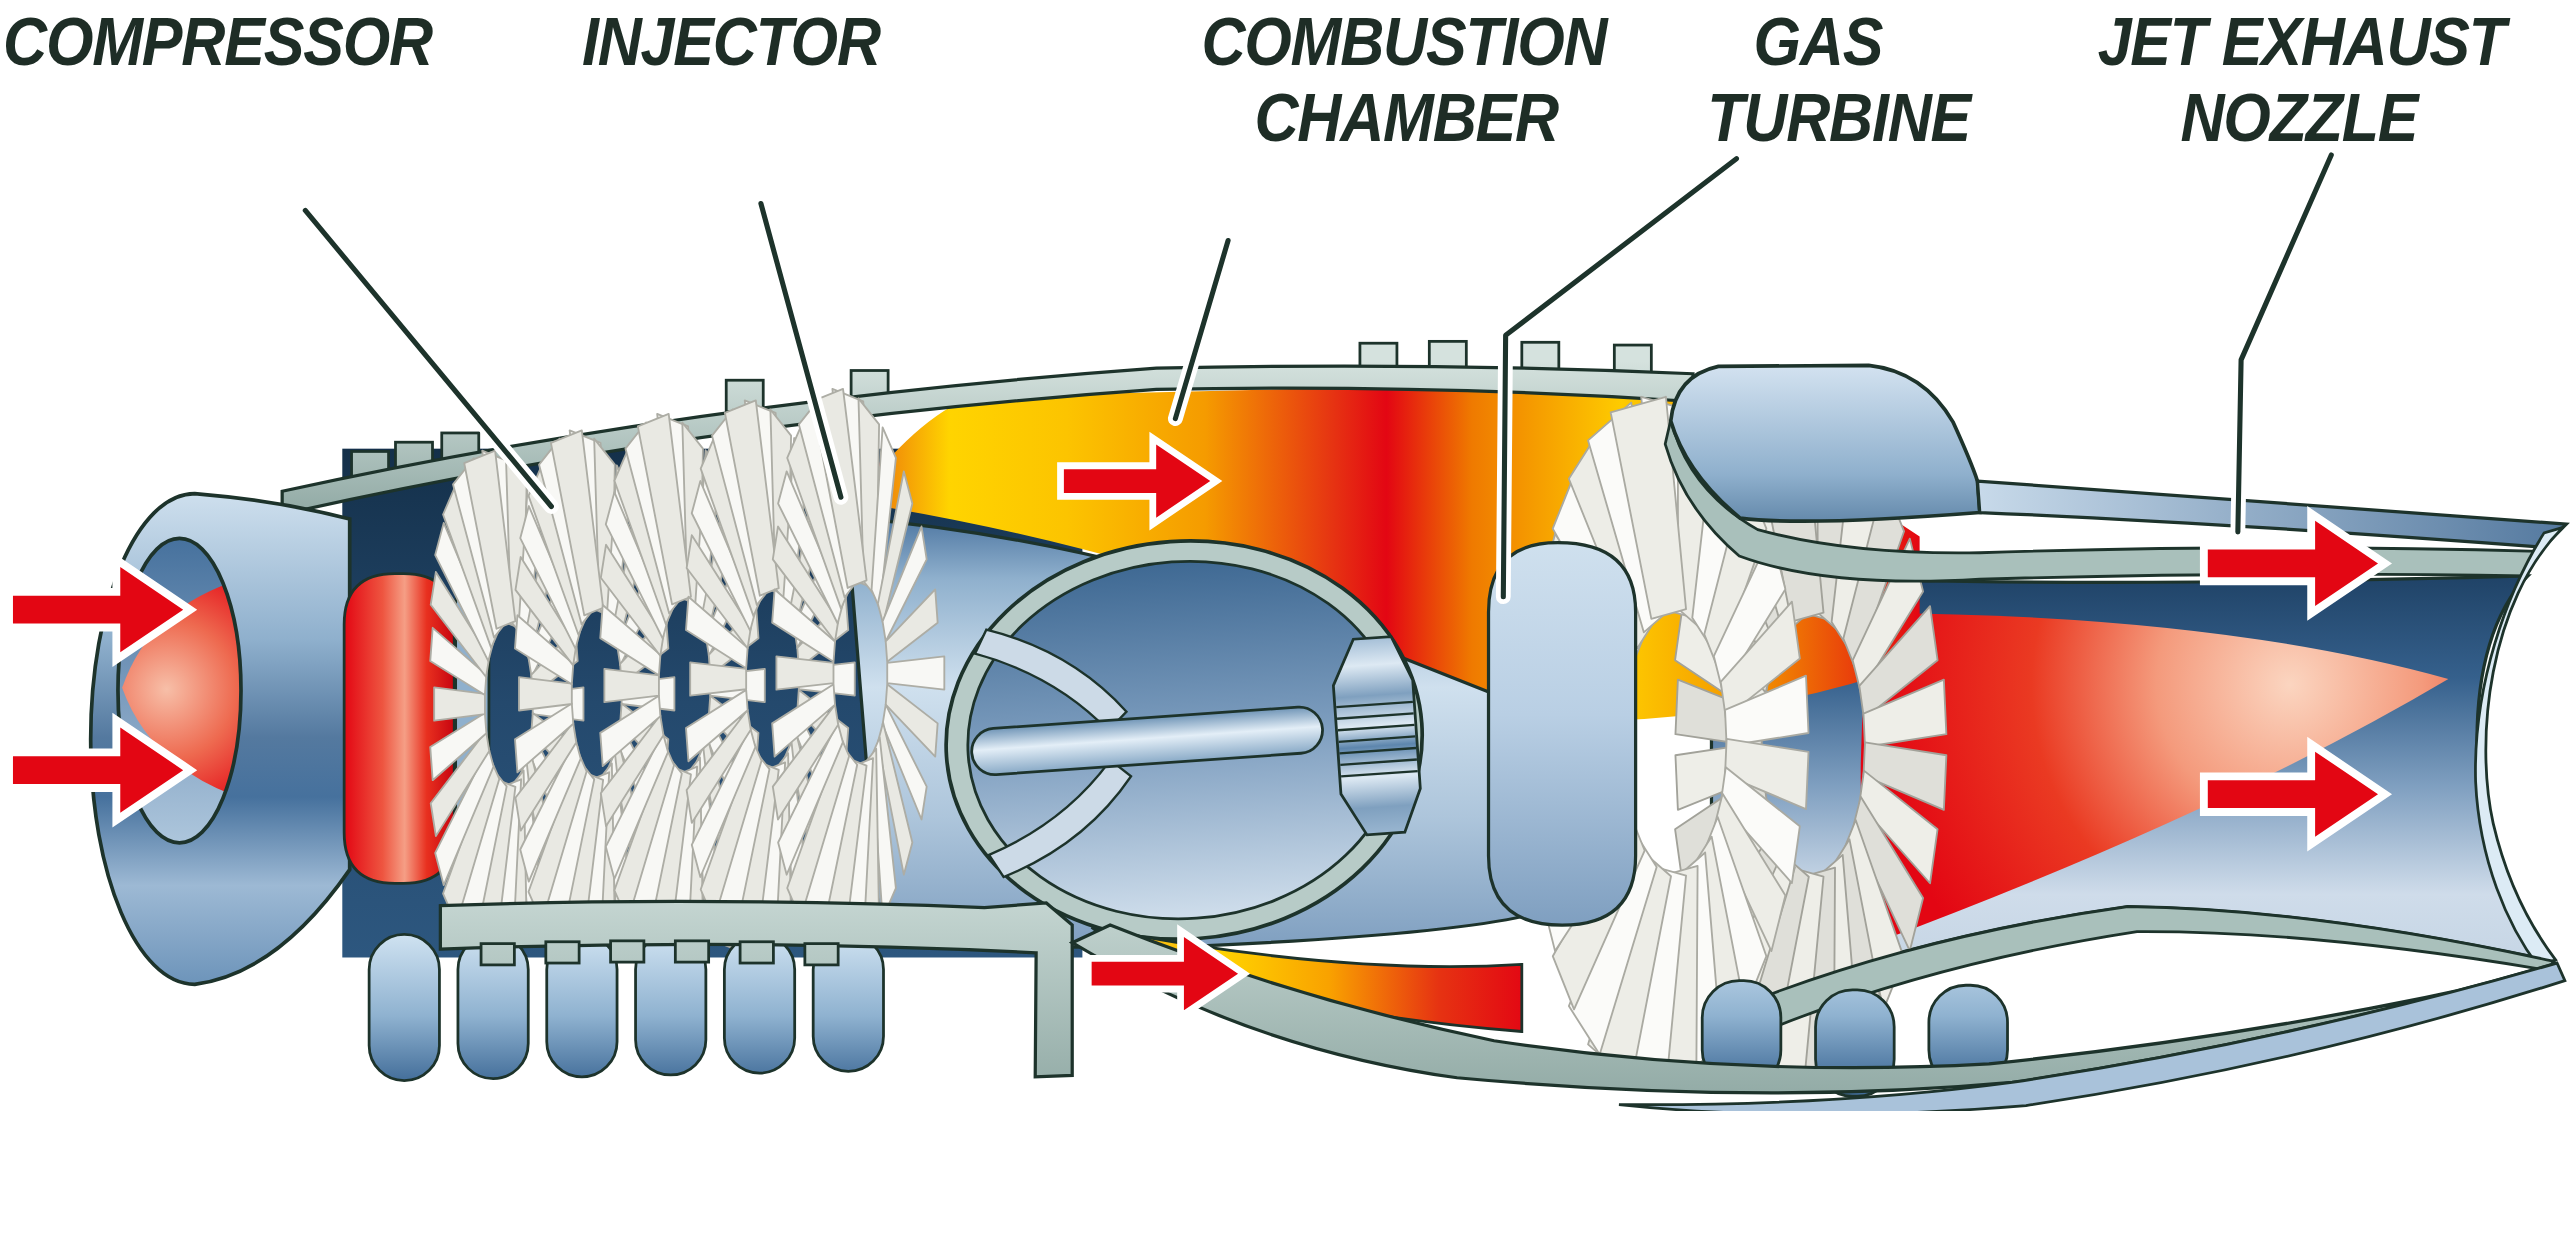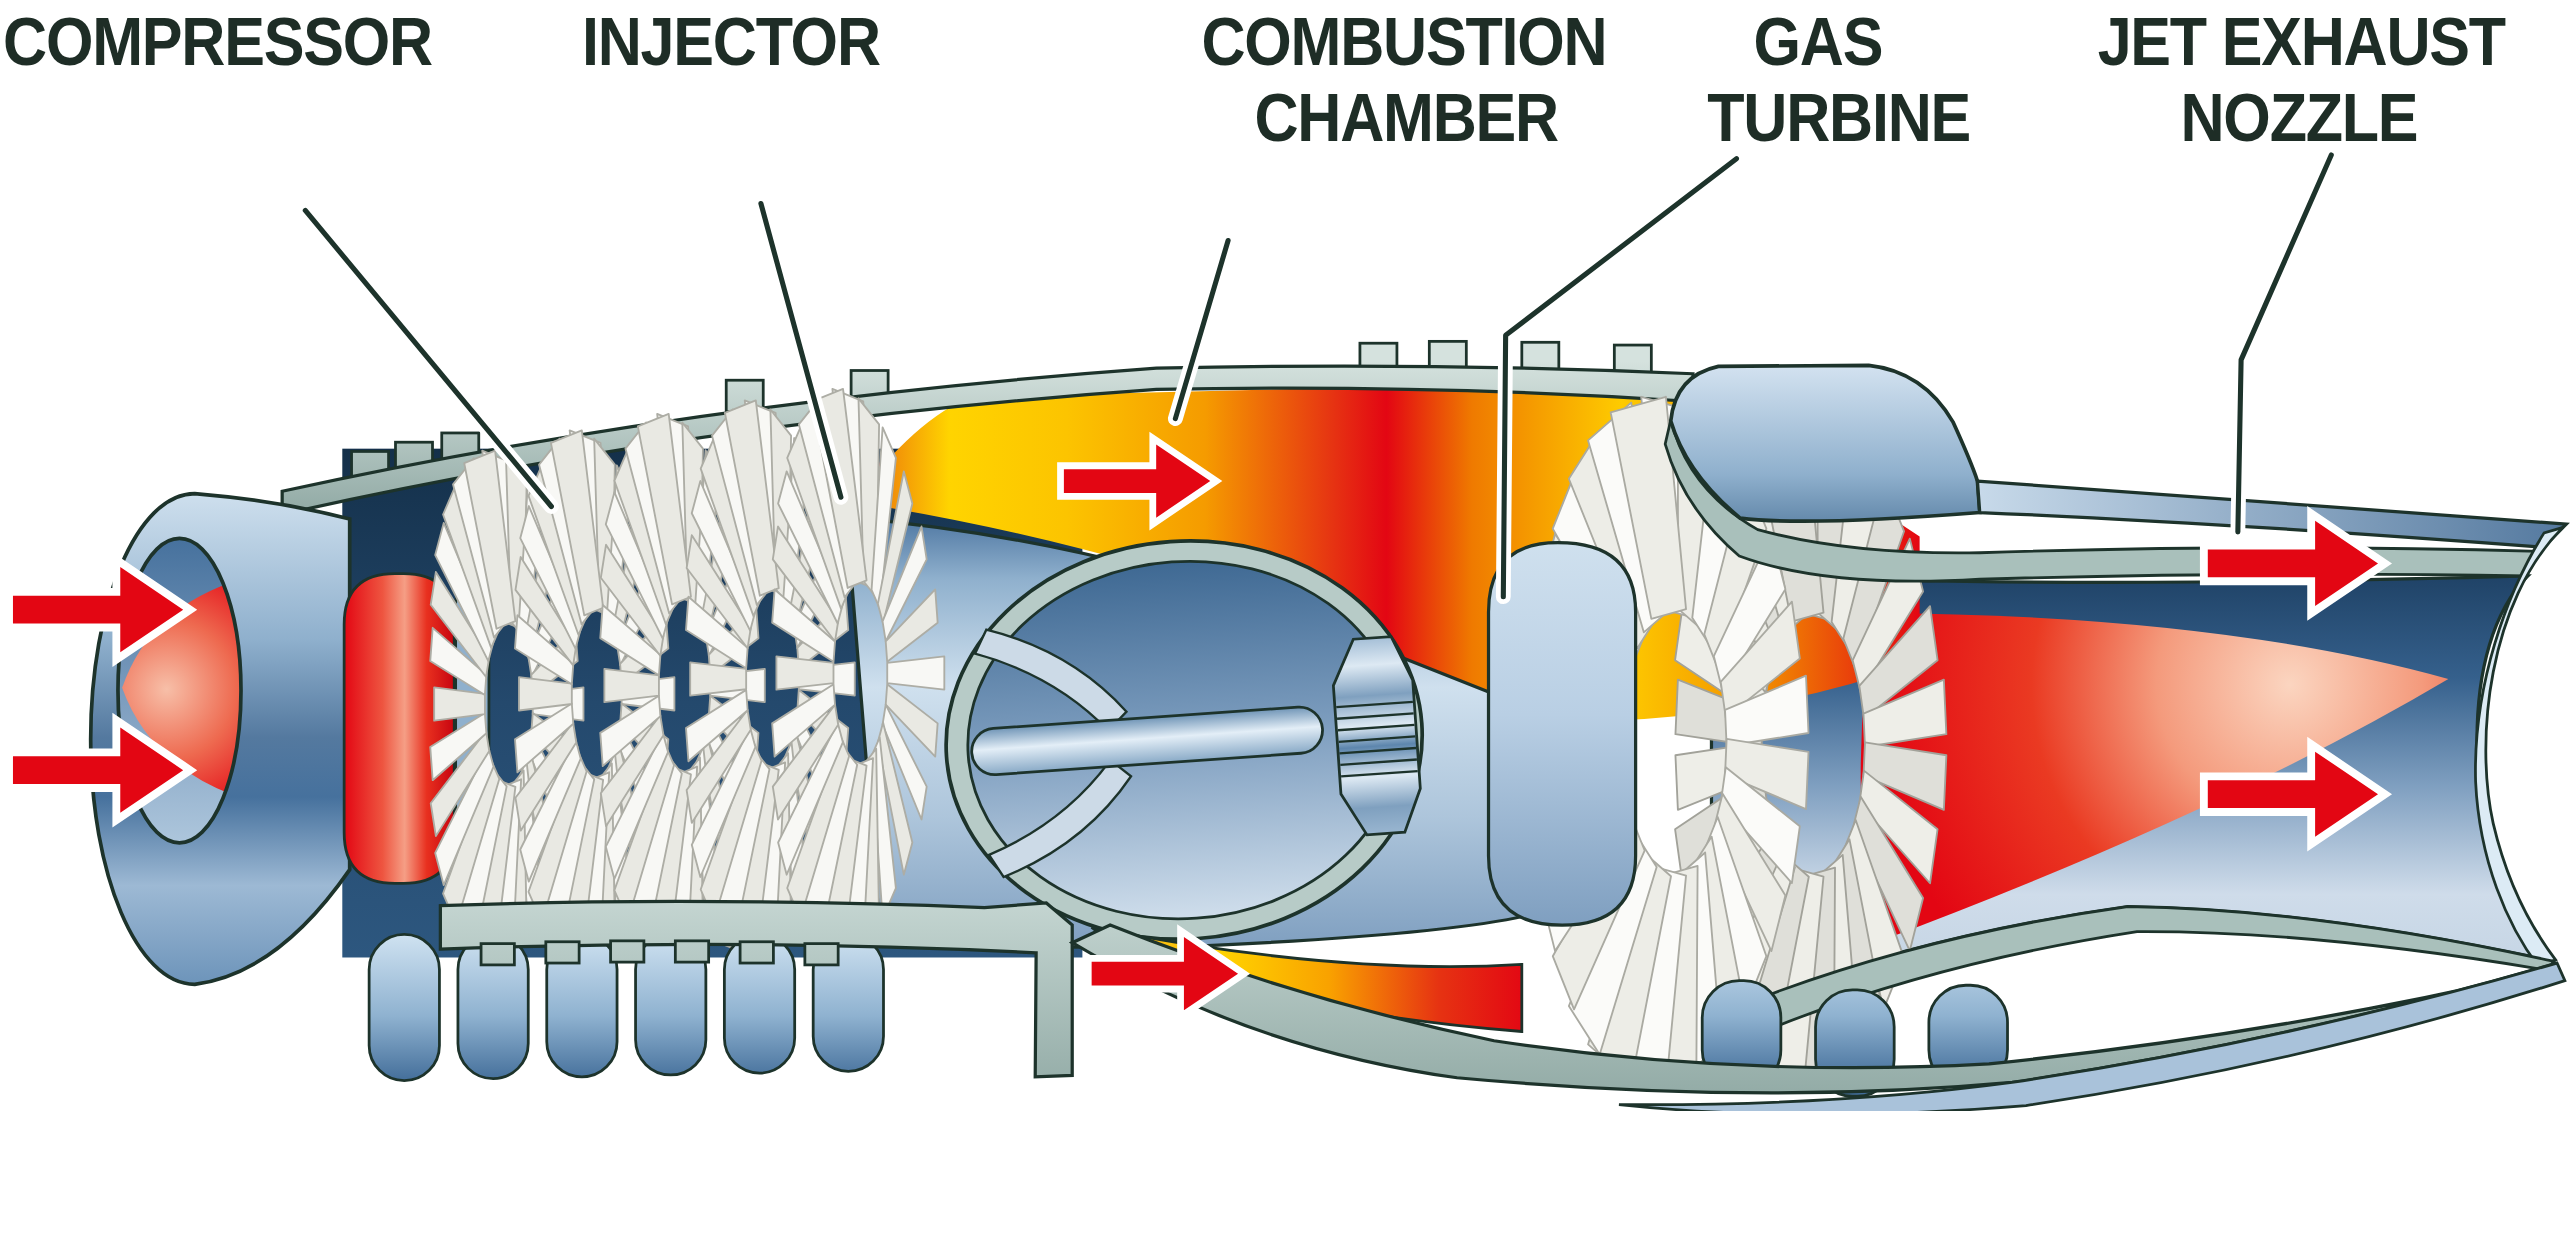--- a/index.html
+++ b/index.html
@@ -1,16 +1,16 @@
 <!DOCTYPE html>
 <html style="--arrow-red: #e30613; --label-text: #1e2d26; --outline-dark: #1d332b; --casing-teal: #a9c0bb; --casing-blue: #6d94ba; --interior-navy: #24496d; --flame-yellow: #ffd400; --flame-orange: #f9a200; --flame-red: #e30613; --blade-white: #f8f8f5; --exhaust-plume-core: #fbd5c0;font-size:8.2px"><head>
 <meta charset="utf-8">
 <style>
   html,body{margin:0;padding:0;background:#ffffff;}
-  .stage{position:relative;width:100%;}
+  .stage{position:relative;width:100%;font-style:italic;}
   svg{display:block;width:100%;height:auto;}
   .diagram-label{
     font-family:"Liberation Sans","DejaVu Sans",sans-serif;
     font-weight:bold;
     font-size:150px;
     letter-spacing:-3px;
     fill:var(--label-text,#1e2d26);
     text-anchor:middle;
   }
   .flow-arrow{

